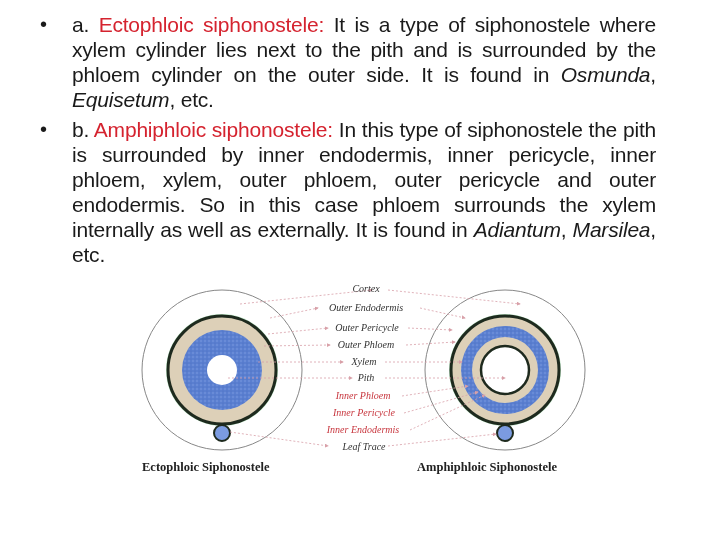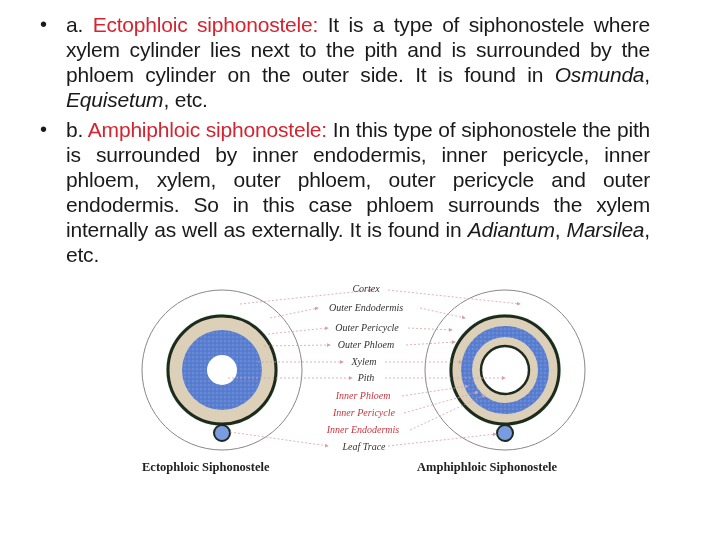--- a/index.html
+++ b/index.html
@@ -1,20 +1,20 @@
 <!DOCTYPE html>
 <html><head>
 <meta charset="utf-8">
 <style>
   html, body { margin:0; padding:0; background:#ffffff; }
   body { width:720px; height:539px; position:relative; overflow:hidden; font-family:"Liberation Sans", sans-serif; color:#1a1a1a; }
   .bullets { position:absolute; left:0; top:0; width:720px; }
   .bullet { position:absolute; left:40px; width:620px; }
   .bullet .dot { position:absolute; left:0; top:0; font-size:20px; line-height:25px; }
-  .bullet .text { position:absolute; left:26px; width:584px; font-size:21px; line-height:25px; text-align:justify; letter-spacing:-0.2px; }
+  .bullet .text { position:absolute; left:32px; width:584px; font-size:21px; line-height:25px; text-align:justify; letter-spacing:-0.2px; }
   .red { color:#d5232f; }
   .ital { font-style:italic; }
   #b1 { top:12px; }
   #b2 { top:117px; }
   svg { position:absolute; left:0; top:0; }
   .lbl { font-family:"Liberation Serif", serif; font-style:italic; font-size:10px; fill:#333; }
   .lbl.red { fill:#c8373f; }
   .cap { font-family:"Liberation Serif", serif; font-weight:bold; font-size:12.5px; fill:#222; }
 </style>
 </head>

